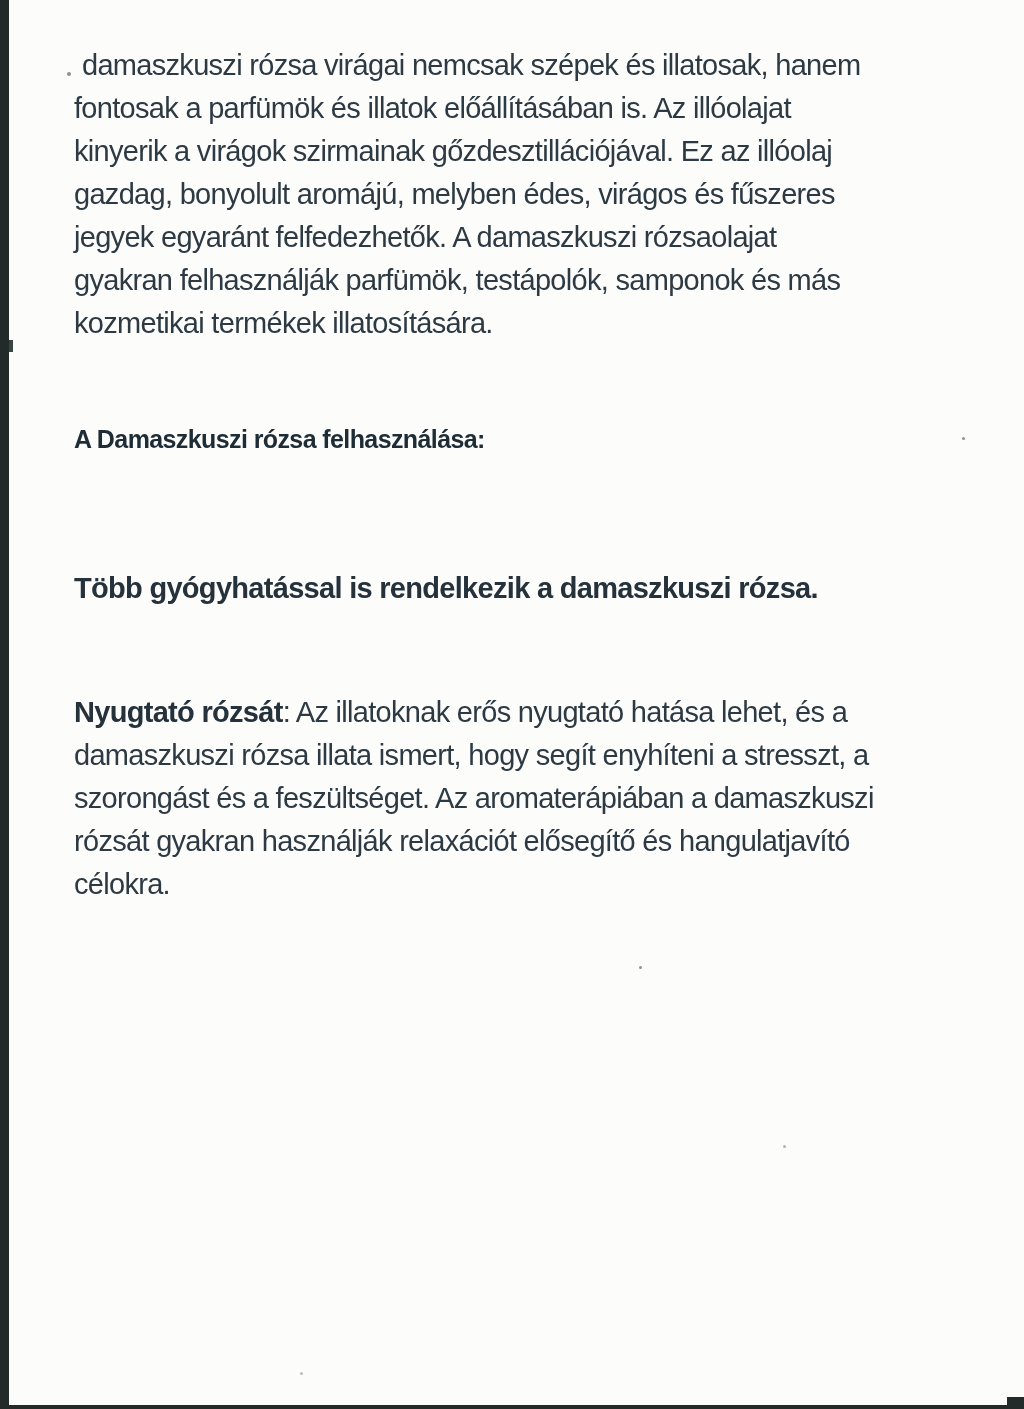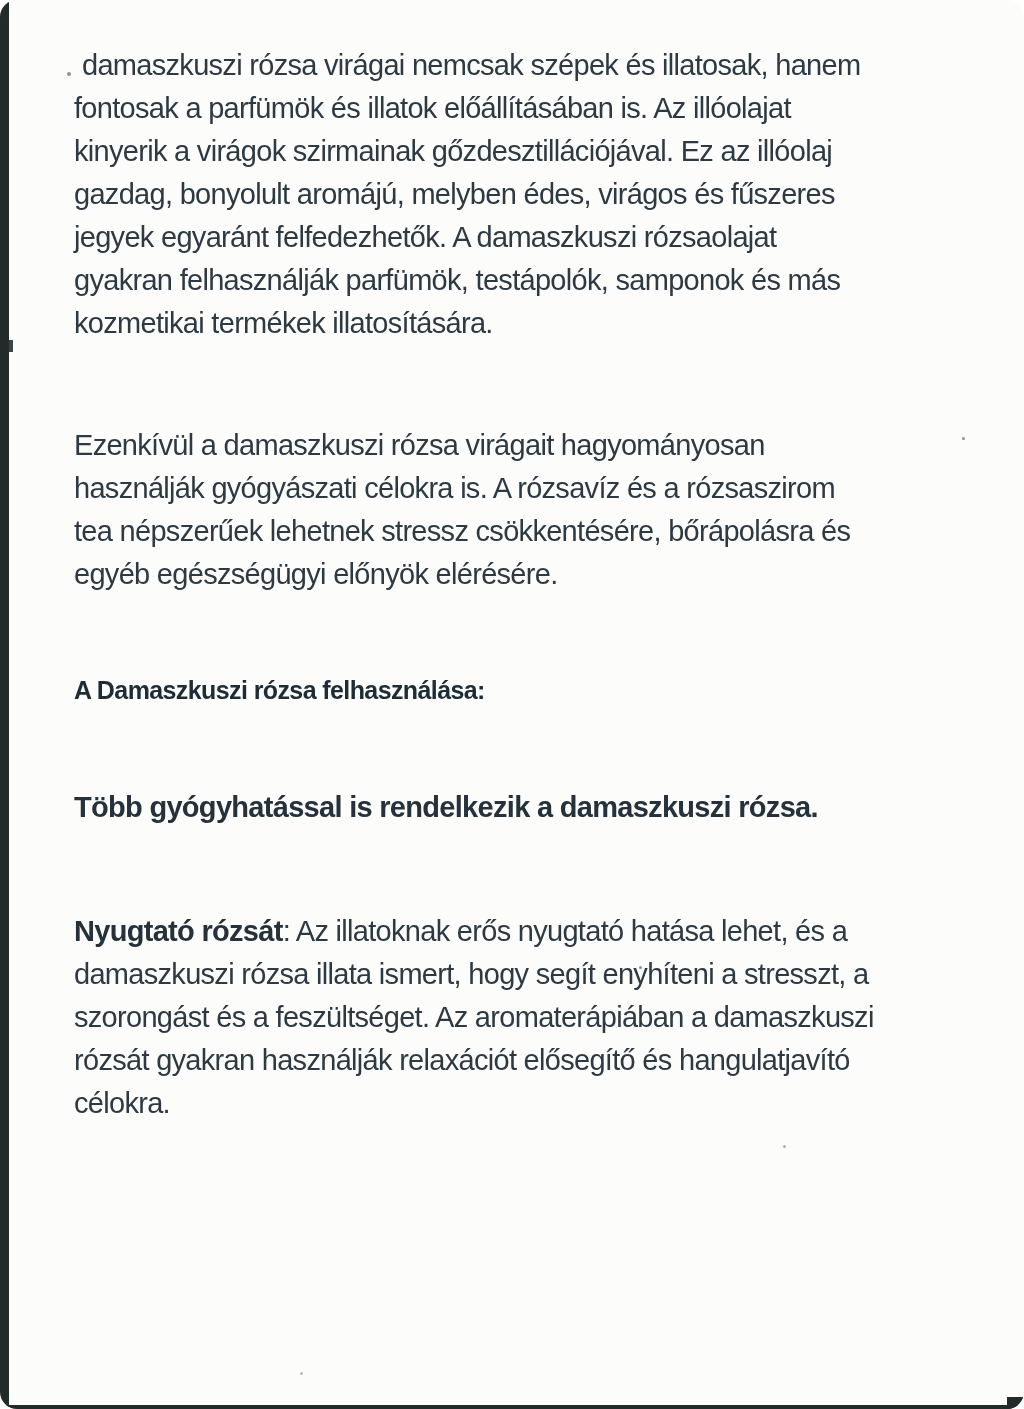--- a/index.html
+++ b/index.html
@@ -8,21 +8,20 @@
     background: #ffffff;
   }
   .page {
     position: relative;
     width: 1024px;
     height: 1409px;
     background: #fcfcfb;
     overflow: hidden;
     font-family: "Liberation Sans", "DejaVu Sans", sans-serif;
     color: #2d3a43;
-    border-radius: 17px;
   }
   
   .edge-left {
     position: absolute;
     left: 0; top: 0;
     width: 9px; height: 1409px;
     background: #232b2a;
   }
   .edge-left-notch {
     position: absolute;
@@ -71,21 +70,21 @@
   .heading {
     margin: 70px 0 0 0;
     font-size: 25px;
     line-height: 48px;
     font-weight: bold;
     letter-spacing: -0.6px;
     color: #1e2c35;
     white-space: pre-line;
   }
   .p3 { margin-top: 31px; }
-  .p4 { margin-top: 72px; font-weight: bold; color: #25323b; }
+  .p4 { margin-top: 104px; font-weight: bold; color: #25323b; }
   .p5 { margin-top: 81px; }
   .bold { font-weight: bold; color: #25323b; }
 </style>
 </head>
 <body>
 
 <div class="page">
 
   <div class="edge-left"></div>
   <div class="edge-left-notch"></div>
@@ -100,24 +99,20 @@
   <div class="content">
 
     <p class="para p1">damaszkuszi rózsa virágai nemcsak szépek és illatosak, hanem
 fontosak a parfümök és illatok előállításában is. Az illóolajat
 kinyerik a virágok szirmainak gőzdesztillációjával. Ez az illóolaj
 gazdag, bonyolult aromájú, melyben édes, virágos és fűszeres
 jegyek egyaránt felfedezhetők. A damaszkuszi rózsaolajat
 gyakran felhasználják parfümök, testápolók, samponok és más
 kozmetikai termékek illatosítására.</p>
 
-    <p class="para p2">Ezenkívül a damaszkuszi rózsa virágait hagyományosan
-használják gyógyászati célokra is. A rózsavíz és a rózsaszirom
-tea népszerűek lehetnek stressz csökkentésére, bőrápolásra és
-egyéb egészségügyi előnyök elérésére.</p>
 
     <h1 class="heading">A Damaszkuszi rózsa felhasználása:</h1>
 
 
     <p class="para p4">Több gyógyhatással is rendelkezik a damaszkuszi rózsa.</p>
 
     <p class="para p5"><span class="bold">Nyugtató rózsát</span><span>: Az illatoknak erős nyugtató hatása lehet, és a
 damaszkuszi rózsa illata ismert, hogy segít enyhíteni a stresszt, a
 szorongást és a feszültséget. Az aromaterápiában a damaszkuszi
 rózsát gyakran használják relaxációt elősegítő és hangulatjavító

